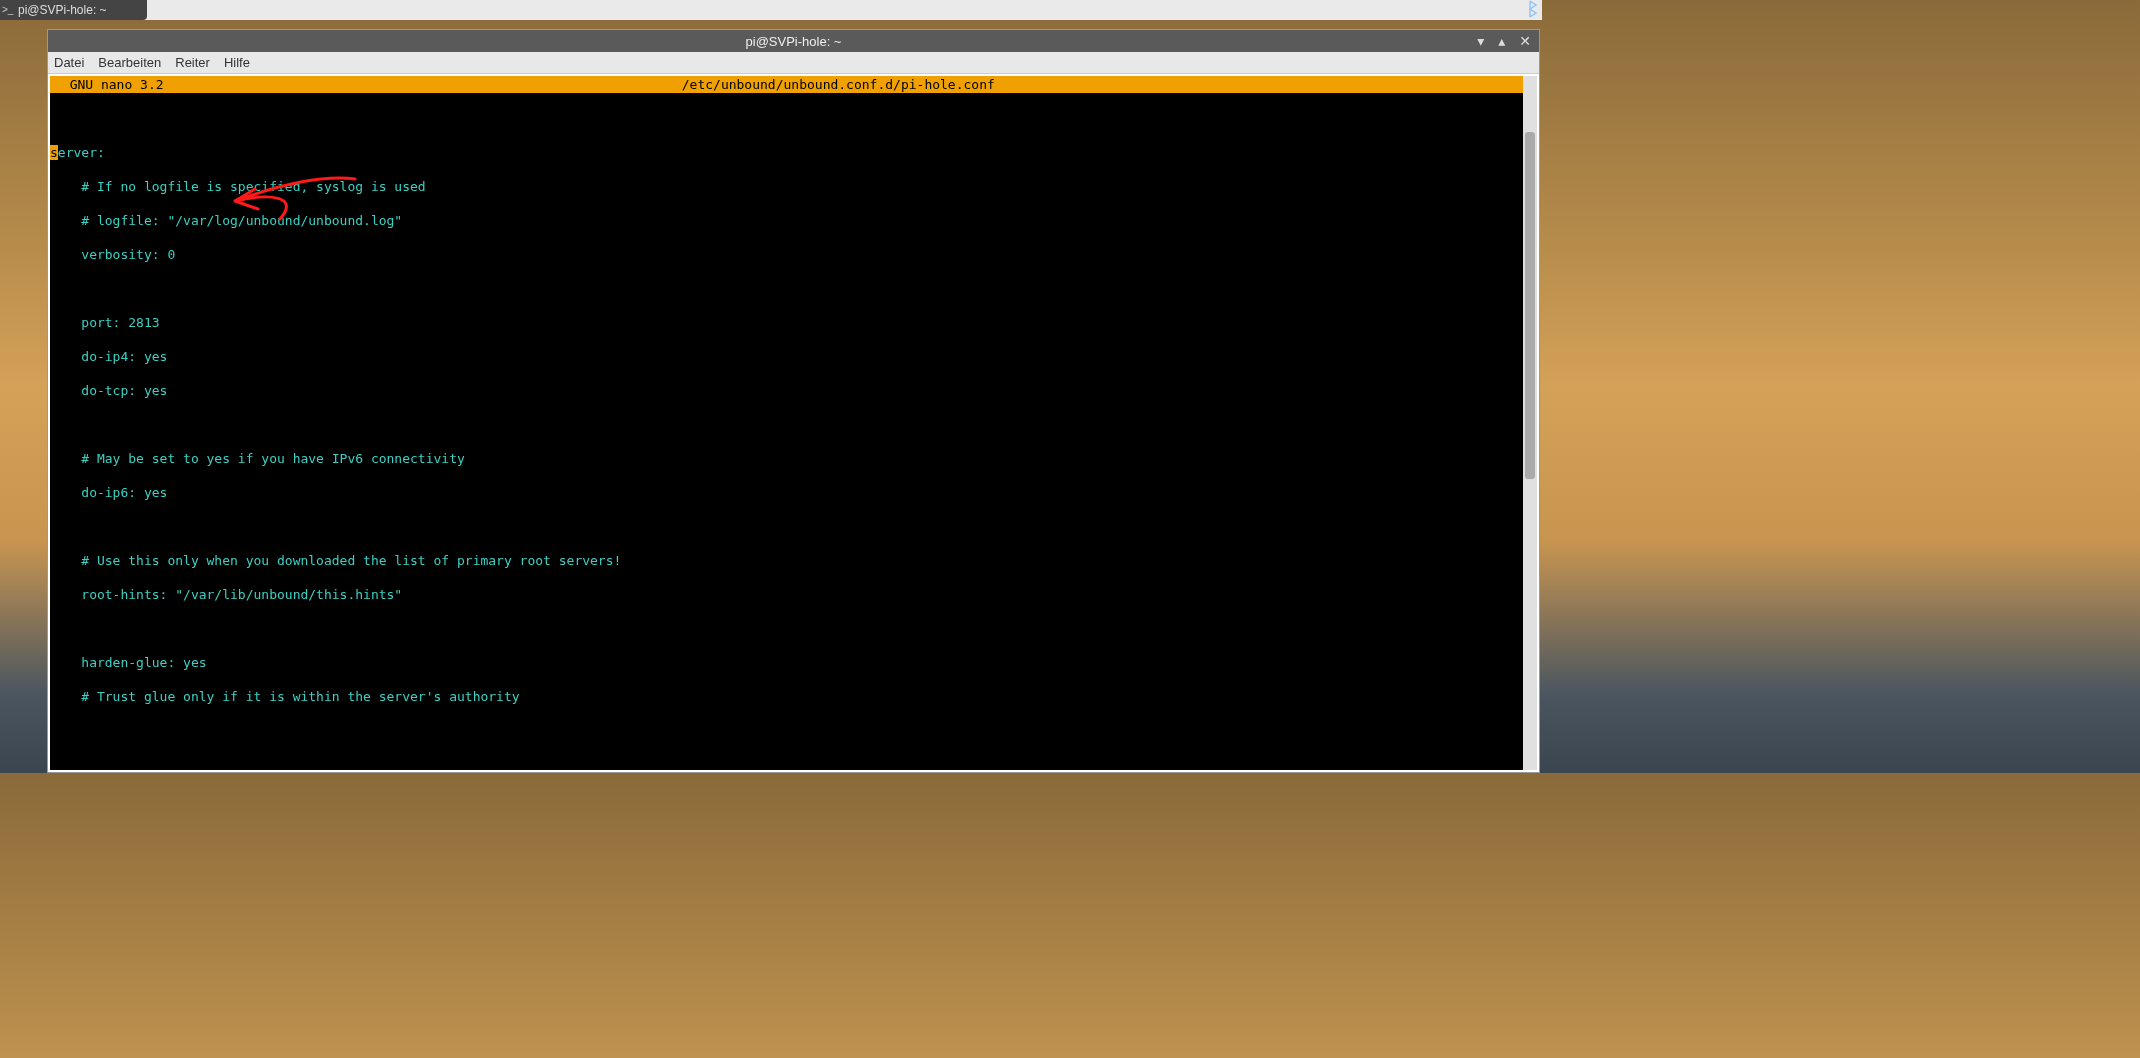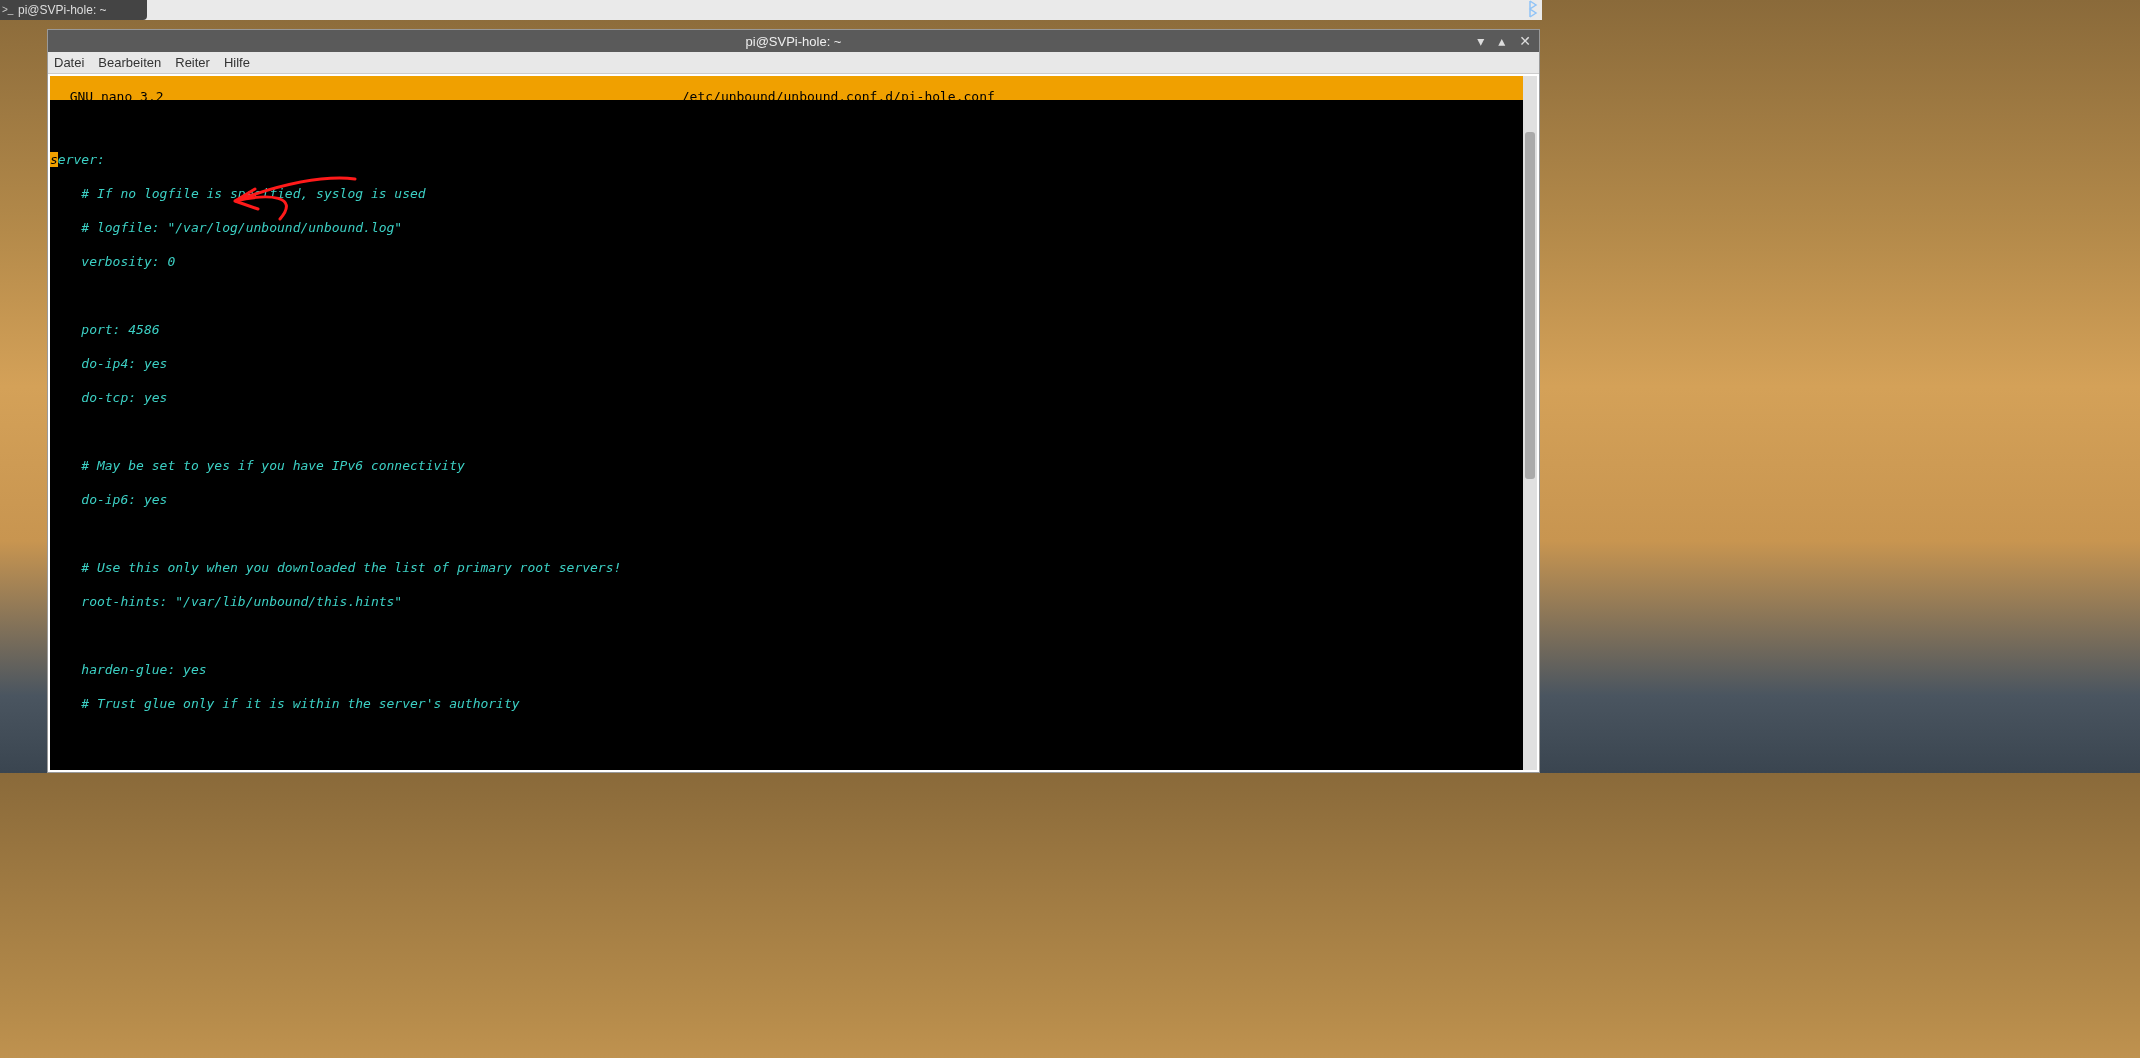--- a/index.html
+++ b/index.html
@@ -87,34 +87,34 @@
     font-size: 13px;
     line-height: 17px;
     position: relative;
     overflow: hidden;
     margin: 2px;
   }
   .nano-header {
     background: #f0a000;
     color: #000;
     display: flex;
-    padding: 12px 4px;
+    padding: 0 4px;
     white-space: pre;
     height: 17px;
   }
   .nano-header .left { flex: 0 0 auto; }
   .nano-header .center { flex: 1 1 auto; text-align: center; }
   .nano-header .right { flex: 0 0 auto; width: 20px; }
   .editor {
     padding: 0 0 0 0;
     white-space: pre;
     color: #3cd0c4;
     position: relative;
   }
-  .editor .line { height: 17px; font-style: italic; }
+  .editor .line { height: 17px; }
   .scrollbar {
     position: absolute;
     right: 0; top: 0; bottom: 0;
     width: 14px;
     background: #e0e0e0;
   }
   .scrollbar-thumb {
     position: absolute;
     top: 8%; height: 50%;
     left: 2px; right: 2px;
@@ -170,21 +170,21 @@
       <span class="right"></span>
     </div>
 
     <div class="editor editor-body">
 <div class="line"></div>
 <div class="line"><span class="first-char-hl">s</span><span>erver:</span></div>
 <div class="line">    # If no logfile is specified, syslog is used</div>
 <div class="line">    # logfile: "/var/log/unbound/unbound.log"</div>
 <div class="line">    verbosity: 0</div>
 <div class="line"></div>
-<div class="line">    port: 4586</div>
+<div class="line">    port: 2813</div>
 <div class="line">    do-ip4: yes</div>
 <div class="line">    do-tcp: yes</div>
 <div class="line"></div>
 <div class="line">    # May be set to yes if you have IPv6 connectivity</div>
 <div class="line">    do-ip6: yes</div>
 <div class="line"></div>
 <div class="line">    # Use this only when you downloaded the list of primary root servers!</div>
 <div class="line">    root-hints: "/var/lib/unbound/this.hints"</div>
 <div class="line"></div>
 <div class="line">    harden-glue: yes</div>

